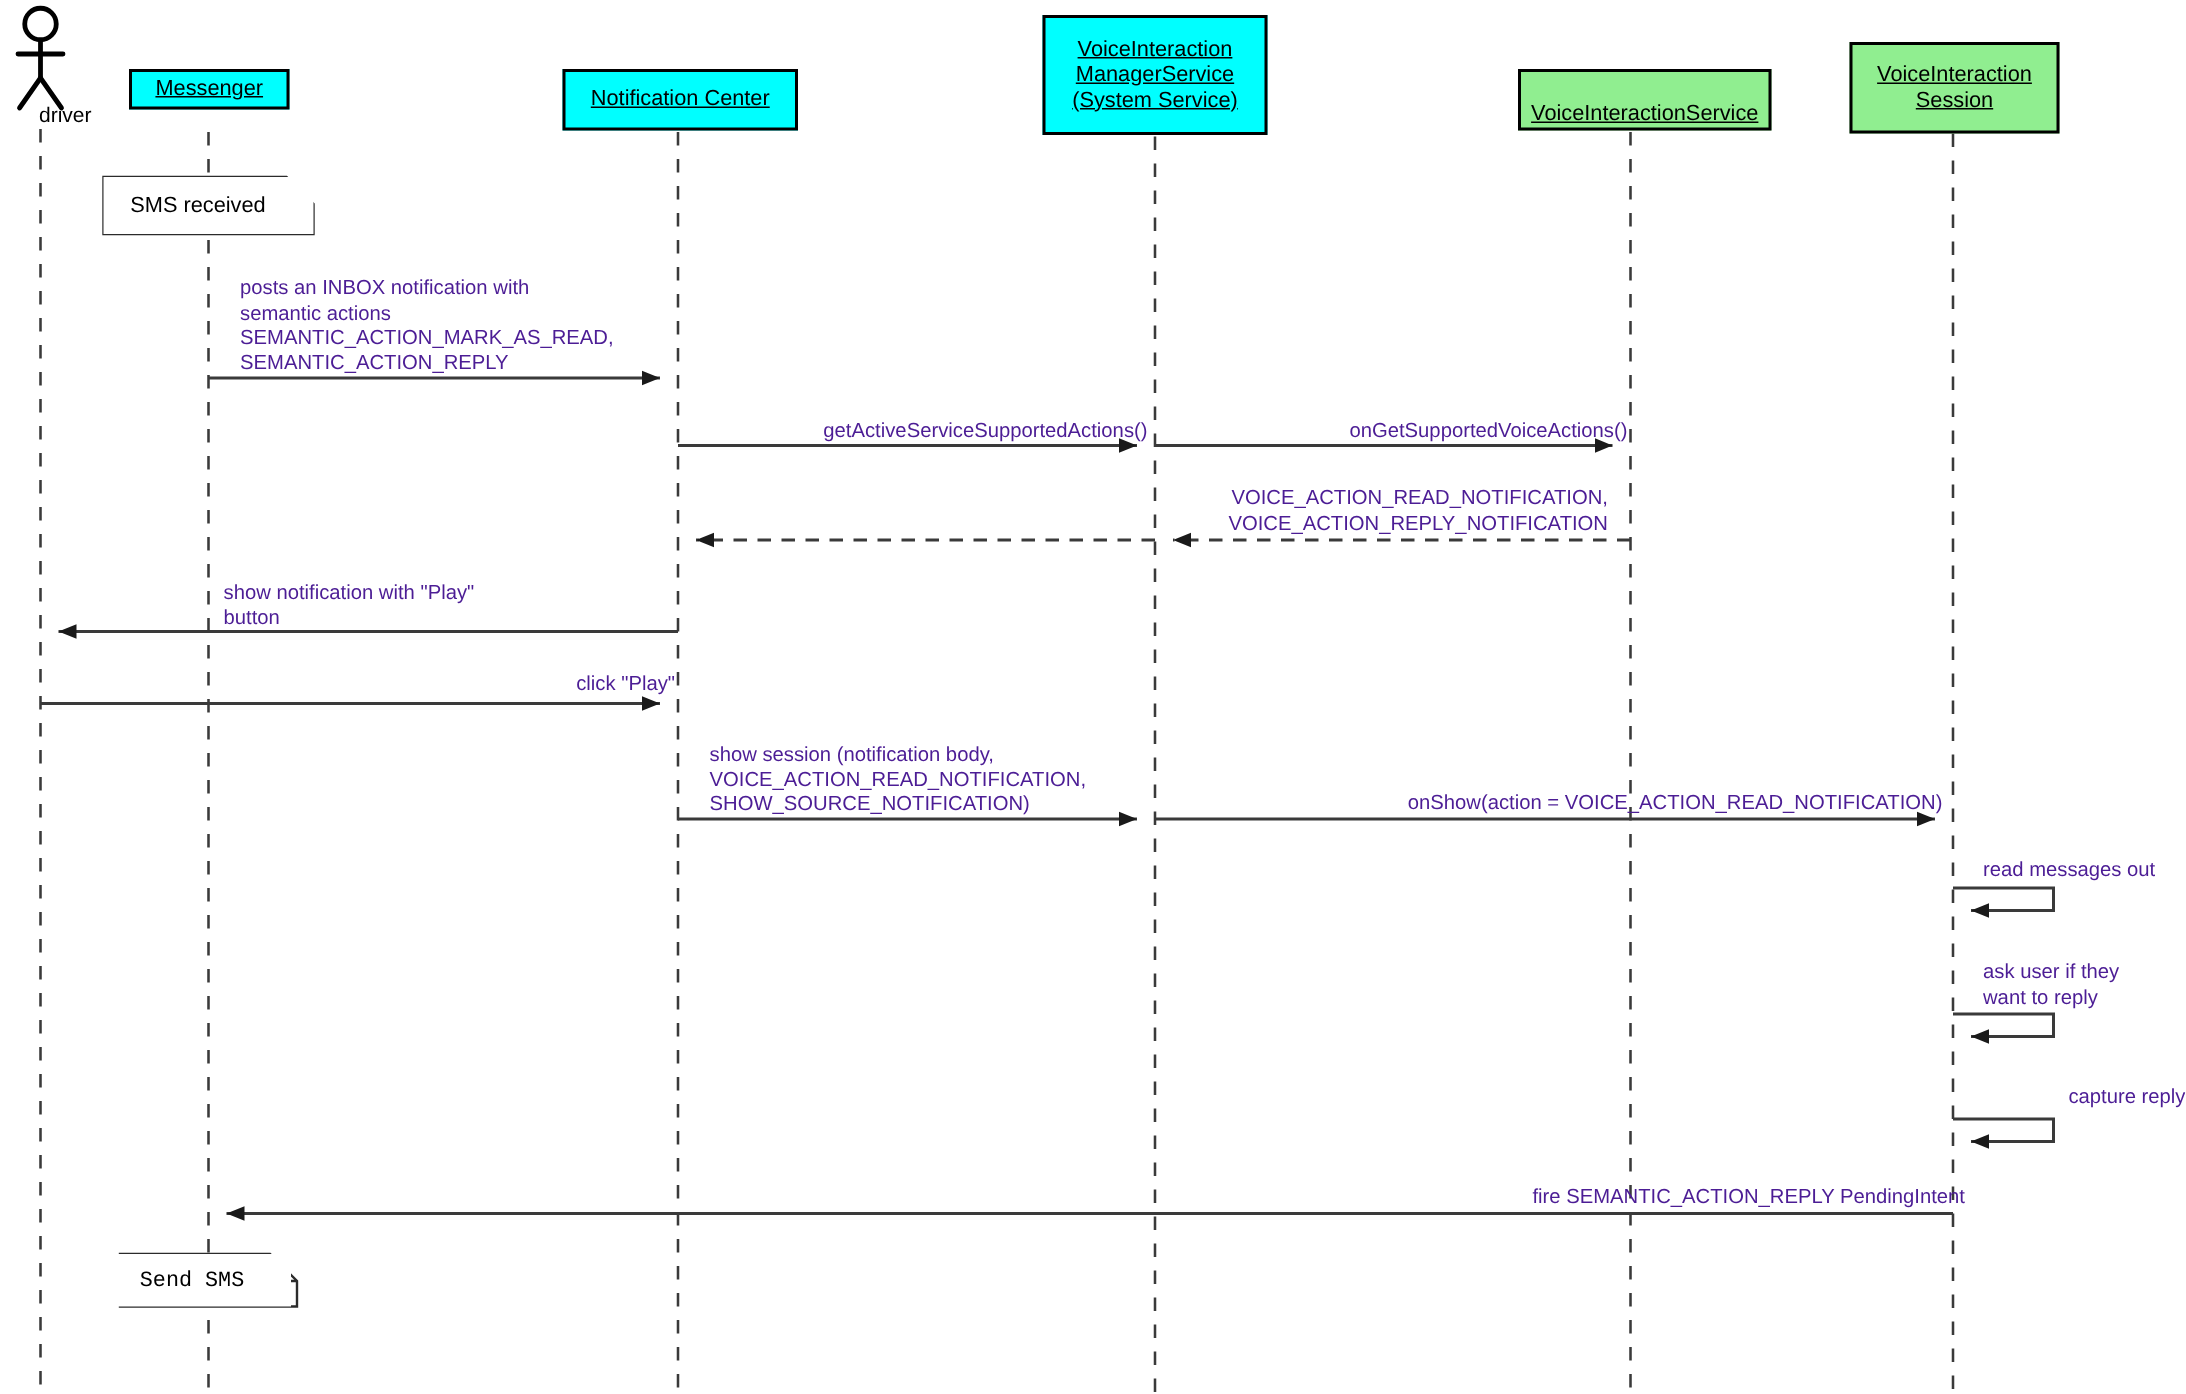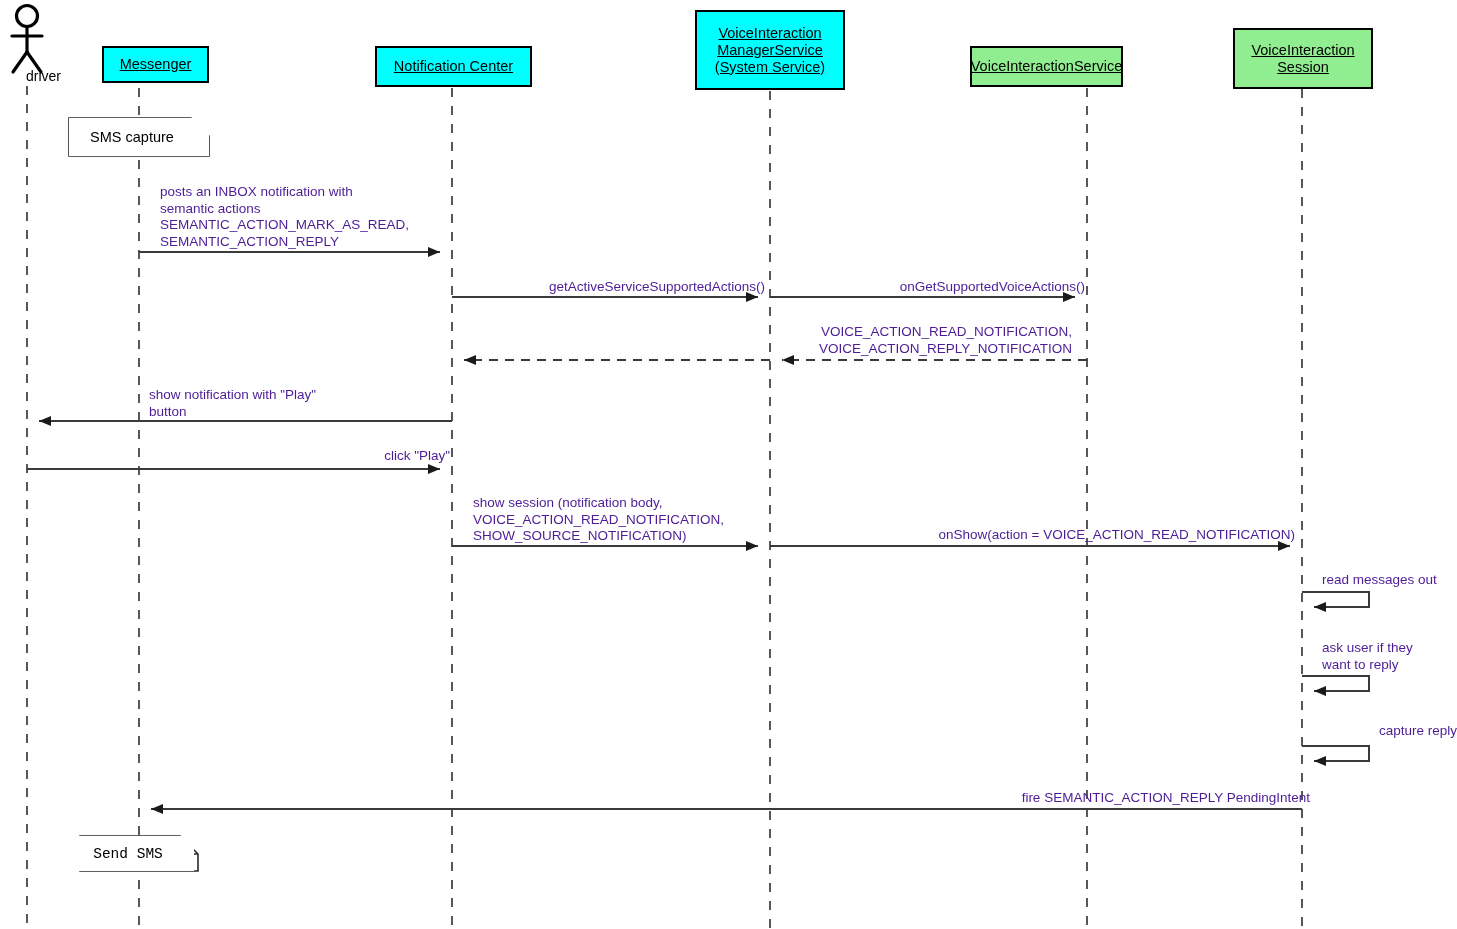--- a/index.html
+++ b/index.html
@@ -152,49 +152,49 @@
       <path d="M1302,592 L1369,592 L1369,607 L1314,607" marker-end="url(#arrow-filled-l)"></path>
 
       <path d="M1302,676 L1369,676 L1369,691 L1314,691" marker-end="url(#arrow-filled-l)"></path>
 
       <path d="M1302,746 L1369,746 L1369,761 L1314,761" marker-end="url(#arrow-filled-l)"></path>
 
       <line x1="1302" y1="809" x2="151" y2="809" marker-end="url(#arrow-filled-l)"></line>
     </g>
   </svg>
 
-  <div class="participant p-cyan" style="left:86px; top:46px; width:107px; height:37px;margin-left:16px;">
+  <div class="participant p-cyan" style="left:86px; top:46px; width:107px; height:27px;">
     <span class="plabel">Messenger</span>
   </div>
 
   <div class="participant p-cyan" style="left:375px; top:46px; width:157px; height:41px;">
     <span class="plabel">Notification Center</span>
   </div>
 
   <div class="participant p-cyan" style="left:695px; top:10px; width:150px; height:80px;">
     <span class="plabel">VoiceInteraction
 ManagerService
 (System Service)</span>
   </div>
 
-  <div class="participant p-green" style="left:970px; top:46px; width:153px; height:41px;">
+  <div class="participant p-green" style="left:1012px; top:46px; width:169px; height:41px;align-items:flex-end;">
     <span class="plabel">VoiceInteractionService</span>
   </div>
 
   <div class="participant p-green" style="left:1233px; top:28px; width:140px; height:61px;">
     <span class="plabel">VoiceInteraction
 Session</span>
   </div>
 
   <div class="actor-label" style="left:0px; top:68px; width:55px;padding-left:16px;">
     <span>driver</span>
   </div>
 
   <div class="note" style="left:69px; top:118px; width:140px; height:38px;">
-    <div class="note-text">SMS capture</div>
+    <div class="note-text">SMS received</div>
   </div>
 
   <div class="note" style="left:76px; top:836px; width:118px; height:35px;font-family:Liberation Mono, monospace;">
     <div class="note-text">Send SMS</div>
   </div>
 
   <div class="msg-label left" style="left:160px; top:184px; width:300px;">posts an INBOX notification with
 semantic actions
 SEMANTIC_ACTION_MARK_AS_READ,
 SEMANTIC_ACTION_REPLY</div>

